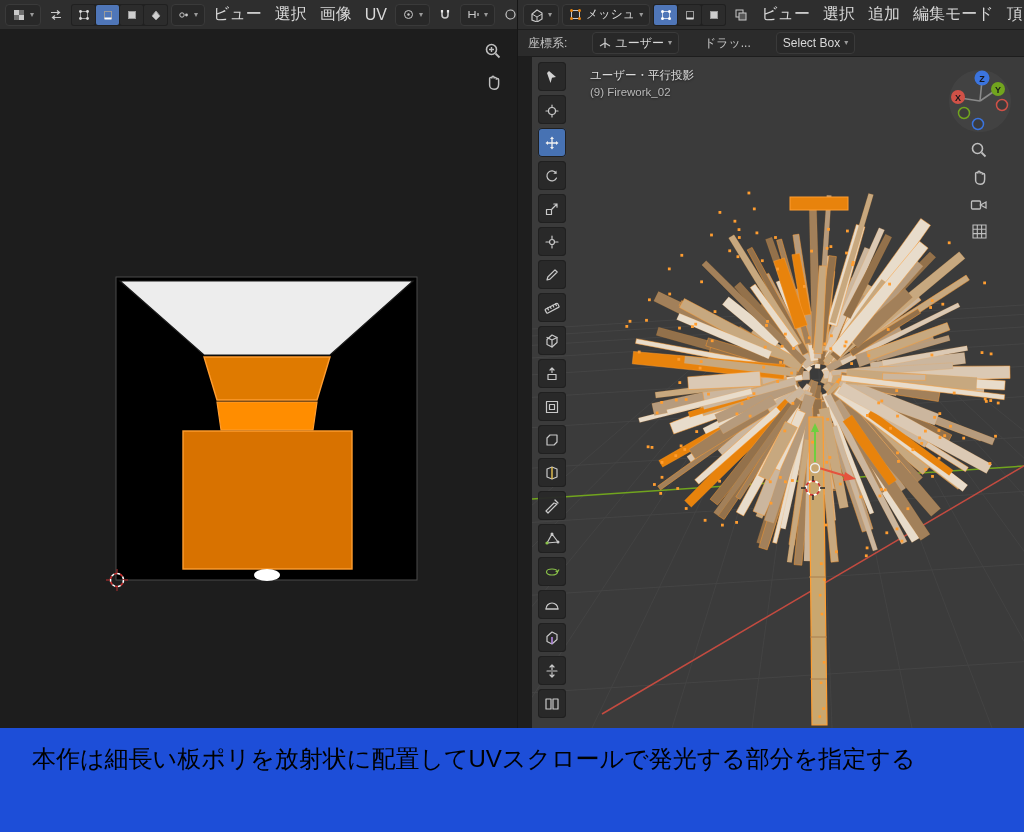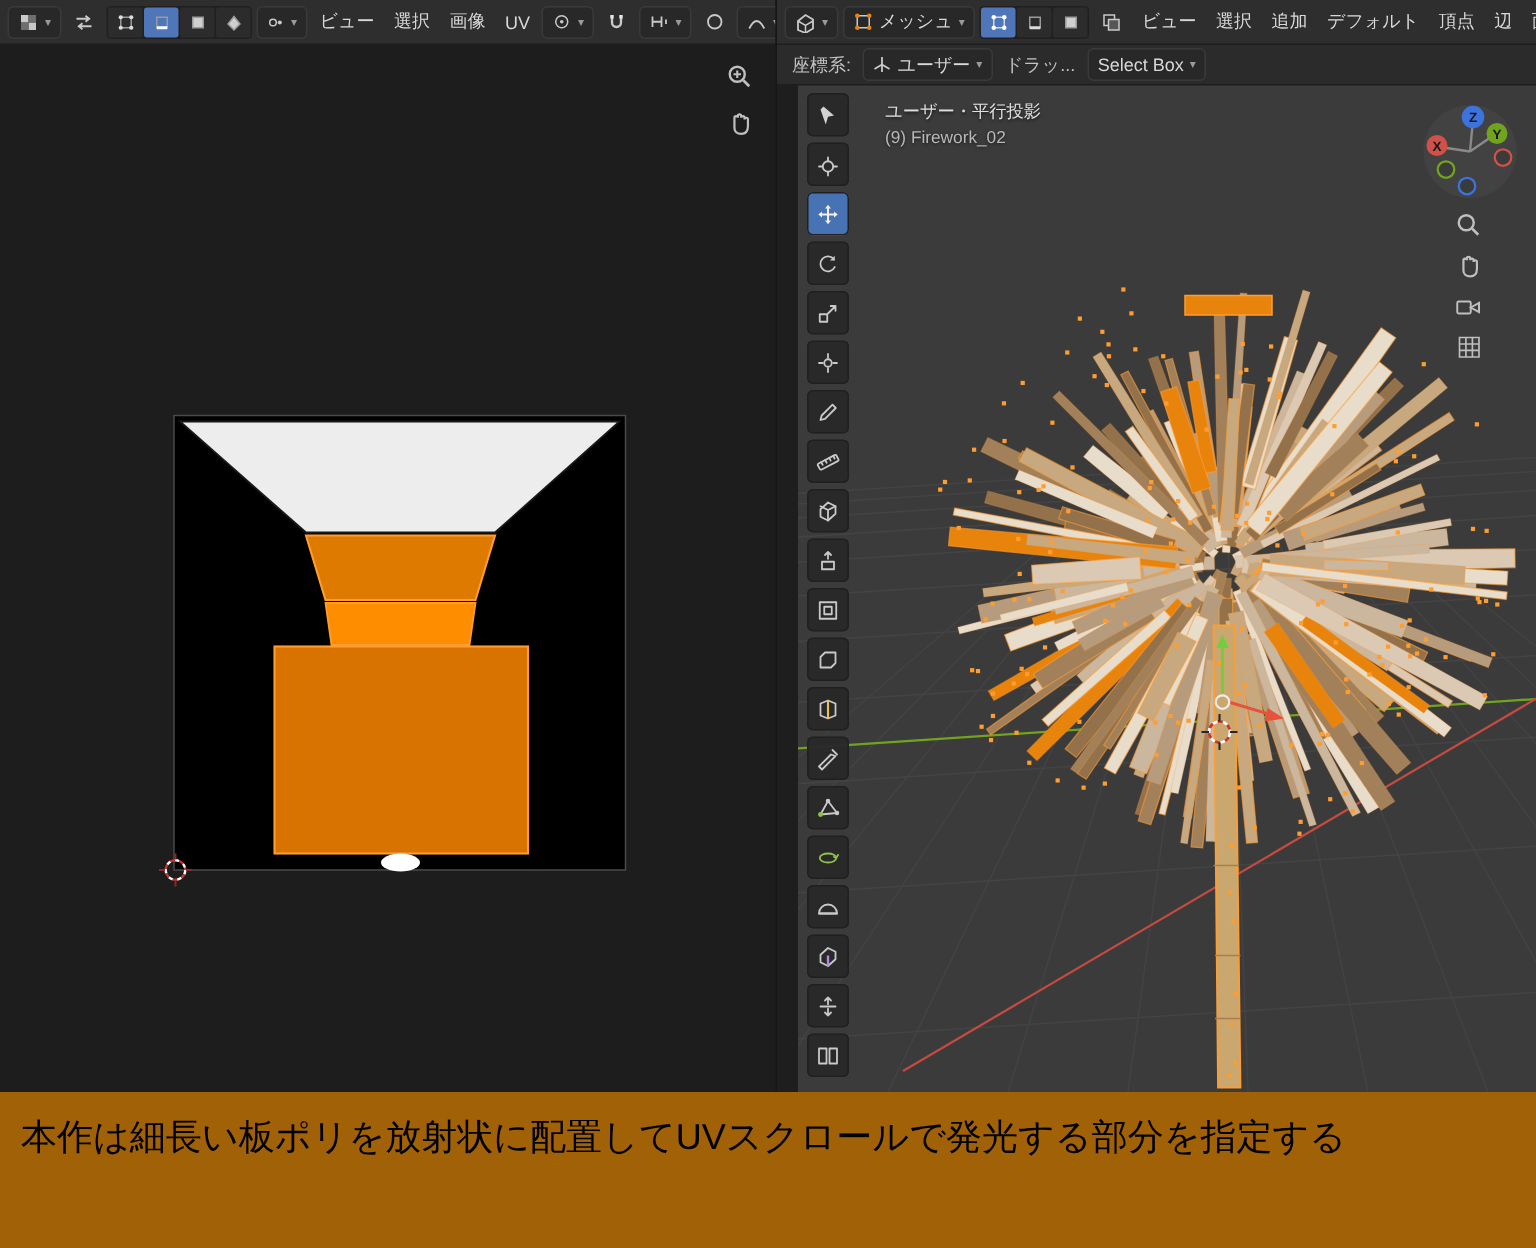--- a/index.html
+++ b/index.html
@@ -2,41 +2,41 @@
 <html style="--accent-orange: #e8830c; --selection-orange: #ff9d30; --uv-fill-orange: #df7a00; --uv-band-orange: #ff8d00; --uv-rect-orange: #d87200; --uv-white: #ededed; --active-tool-blue: #4772b3; --axis-green: #71a41e; --axis-red: #c34b40; --gizmo-z: #3b74de; --gizmo-y: #71a41e; --gizmo-x: #d05147; --stem-tan: #c9a76f;"><head>
 <meta charset="utf-8">
 <style>
 *{margin:0;padding:0;box-sizing:border-box}
 html,body{width:1024px;height:832px}
 body{font-family:"Liberation Sans","DejaVu Sans",sans-serif;background:#fff;position:relative;overflow:hidden}
 .app{position:absolute;left:0;top:0;width:1024px;height:728px;background:#1e1e1e}
 .uv-editor{position:absolute;left:0;top:0;width:517px;height:728px;overflow:hidden}
 .vp{position:absolute;left:517px;top:0;width:507px;height:728px;border-left:1px solid #161616;overflow:hidden}
 .header{display:flex;align-items:center;gap:3px;height:30px;background:#2e2e2e;padding:0 5px;border-bottom:1px solid #1d1d1d;overflow:hidden;white-space:nowrap}
-.menu-item{padding:3px 5px;font-size:12px;color:#d8d8d8;border-radius:3px}
+.menu-item{padding:3px 5px;font-size:16px;color:#d8d8d8;border-radius:3px}
 .dd{display:flex;align-items:center;gap:4px;height:22px;padding:0 6px;background:#282828;border:1px solid #3a3a3a;border-radius:4px;color:#d8d8d8;font-size:12px;flex:0 0 auto}
 .caret{font-size:8px;color:#9a9a9a;line-height:1}
 .icon-btn{width:24px;height:22px;display:flex;align-items:center;justify-content:center;border-radius:3px;flex:0 0 auto}
 .seg{display:flex;gap:1px;background:#202020;border-radius:3px;padding:1px;flex:0 0 auto}
 .seg .icon-btn{width:23px;height:20px;background:#2c2c2c;border-radius:2px}
 .seg .icon-btn.active{background:#4f76b8}
 .uv-canvas{position:absolute;left:0;top:30px;width:517px;height:698px;background:#1d1d1d}
 .float-tools{position:absolute;right:12px;top:10px;display:flex;flex-direction:column;gap:10px;align-items:center}
-.tool-settings{display:flex;align-items:center;gap:8px;height:27px;background:#2b2b2b;border-bottom:1px solid #1d1d1d;padding:0 10px;color:#cfcfcf;font-size:12px;white-space:nowrap;overflow:hidden}
+.tool-settings{display:flex;align-items:center;gap:25px;height:27px;background:#2b2b2b;border-bottom:1px solid #1d1d1d;padding:0 10px;color:#cfcfcf;font-size:12px;white-space:nowrap;overflow:hidden}
 .ts-label{color:#c3c3c3}
 .vp-canvas{position:absolute;left:14px;top:57px;width:507px;height:671px;background:#3b3b3b;overflow:hidden}
 .scene{position:absolute;left:0;top:0}
 .vp-toolbar{position:absolute;left:6px;top:5px;display:flex;flex-direction:column;gap:4px}
 .tool-btn{width:28px;height:29px;background:rgba(41,41,41,.96);border-radius:4px;display:flex;align-items:center;justify-content:center;box-shadow:inset 0 0 0 1px #202020}
 .tool-btn.active{background:var(--active-tool-blue,#4772b3)}
 .vp-overlay-text{position:absolute;left:58px;top:10px;color:#e0e0e0;font-size:11.5px;line-height:17px;text-shadow:0 1px 2px rgba(0,0,0,.55)}
 .vp-overlay-text .sub{color:#b9b9b9}
 .nav-gizmo{position:absolute;left:414px;top:8px}
 .side-icons{position:absolute;left:438px;top:84px;display:flex;flex-direction:column;gap:10px;align-items:center}
-.caption{position:absolute;left:0;top:728px;width:1024px;height:104px;background:#a16207;color:#000;padding:12px 14px;font-size:24px;line-height:37px}
+.caption{position:absolute;left:0;top:728px;width:1024px;height:104px;background:#1d4ed8;color:#000;padding:12px 32px;font-size:24px;line-height:37px}
 svg{display:block}
 </style>
 </head>
 <body>
 
 <div class="app">
 
   <div class="uv-editor">
     <div class="header">
       <div class="dd">
@@ -211,21 +211,21 @@
       </div>
       <div class="icon-btn">
         <svg width="14" height="14" viewBox="0 0 14 14">
             <rect x="2" y="2" width="7" height="7" fill="none" stroke="#c9c9c9"></rect>
             <rect x="5" y="5" width="7" height="7" fill="#565656" stroke="#c9c9c9"></rect>
           </svg>
       </div>
       <span class="menu-item">ビュー</span>
       <span class="menu-item">選択</span>
       <span class="menu-item">追加</span>
-      <span class="menu-item">デフォルト</span>
+      <span class="menu-item">編集モード</span>
       <span class="menu-item">頂点</span>
       <span class="menu-item">辺</span>
       <span class="menu-item">面</span>
     </div>
 
     <div class="tool-settings">
       <span class="ts-label">座標系:</span>
       <div class="dd">
         <span>
             <svg width="12" height="12" viewBox="0 0 12 12">

